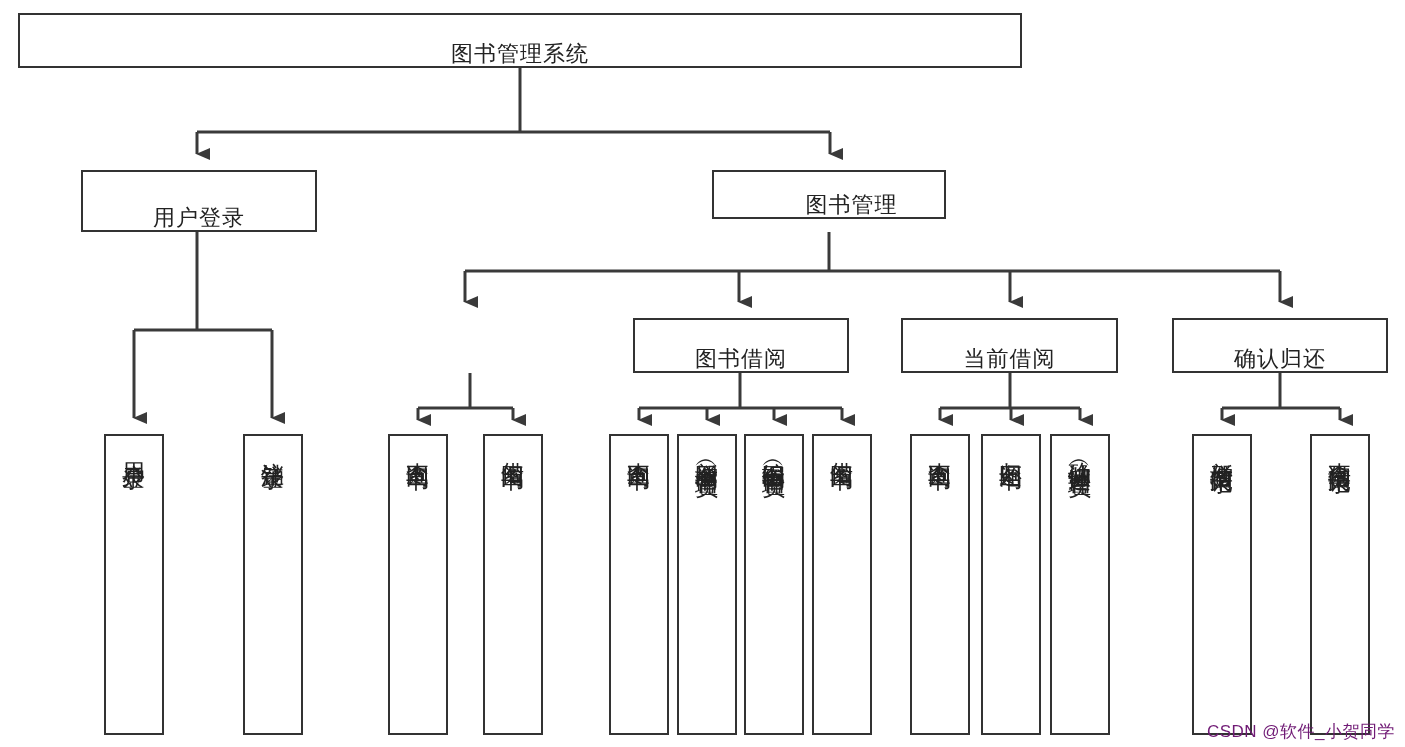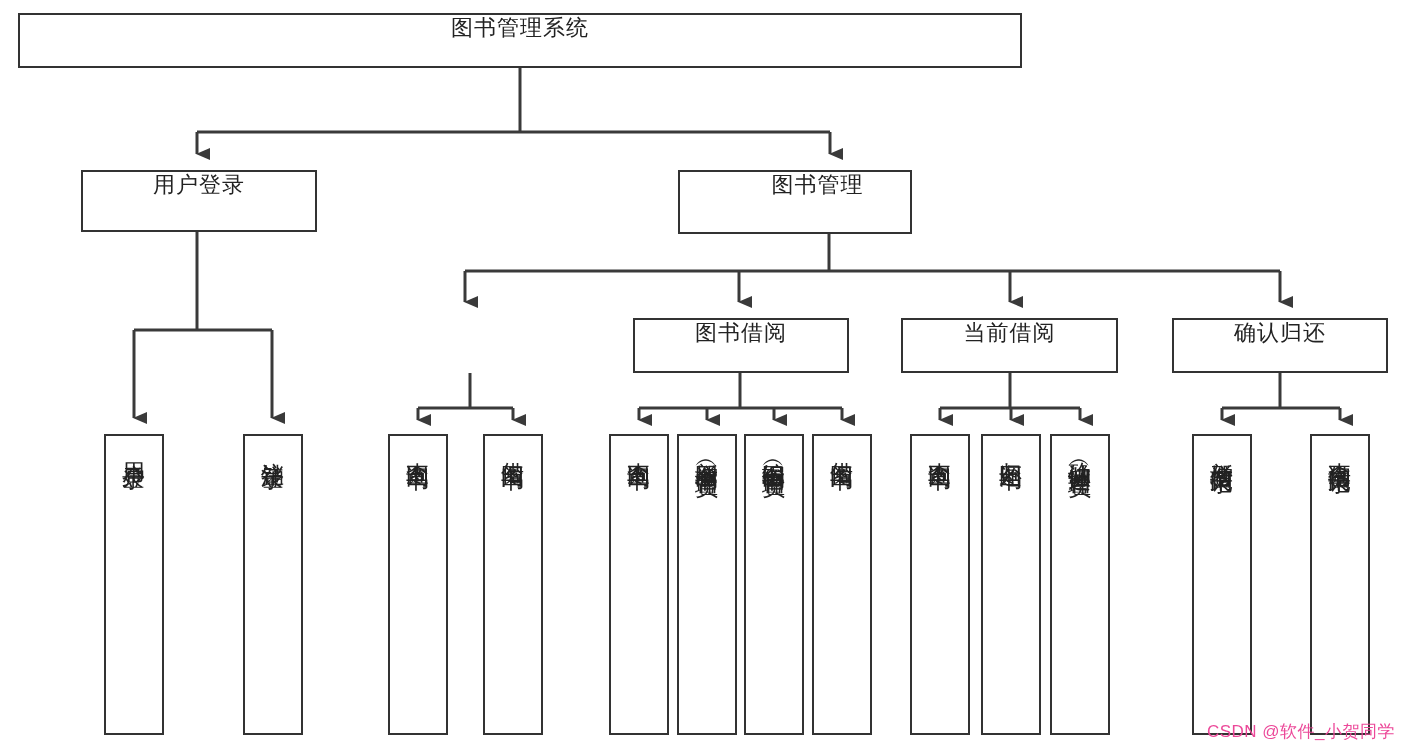--- a/index.html
+++ b/index.html
@@ -13,21 +13,21 @@
     height:747px;
     background:#ffffff;
     overflow:hidden;
   }
   .node{
     position:absolute;
     box-sizing:border-box;
     border:2px solid #333333;
     background:#ffffff;
     display:flex;
-    align-items:flex-start;
+    align-items:flex-end;
     justify-content:center;
     z-index:3;
   }
   .node .label{
     font-size:22px;
     line-height:1.15;
     letter-spacing:1px;
     color:#222222;
     white-space:nowrap;
     text-align:center;
@@ -56,21 +56,21 @@
     width:1405px;
     height:747px;
     z-index:1;
     pointer-events:none;
   }
   .watermark{
     position:absolute;
     right:10px;
     bottom:4px;
     font-size:17px;
-    color:#ec4899;
+    color:#701a75;
     z-index:5;
     white-space:nowrap;
     letter-spacing:0.5px;
   }
 </style>
 </head>
 <body>
 
 <div id="stage">
 
@@ -124,21 +124,21 @@
     </g>
   </svg>
 
   <div class="node" style="left:18px;top:13px;width:1004px;height:55px;">
     <span class="label">图书管理系统</span>
   </div>
 
   <div class="node" style="left:81px;top:170px;width:236px;height:62px;">
     <span class="label">用户登录</span>
   </div>
-  <div class="node" style="left:678px;top:170px;width:234px;height:64px;padding-left:45px;">
+  <div class="node" style="left:712px;top:170px;width:234px;height:49px;padding-left:45px;">
     <span class="label">图书管理</span>
   </div>
 
   <div class="node" style="left:901px;top:318px;width:217px;height:55px;">
     <span class="label">当前借阅</span>
   </div>
   <div class="node" style="left:633px;top:318px;width:216px;height:55px;">
     <span class="label">图书借阅</span>
   </div>
   <div class="node" style="left:1172px;top:318px;width:216px;height:55px;">

